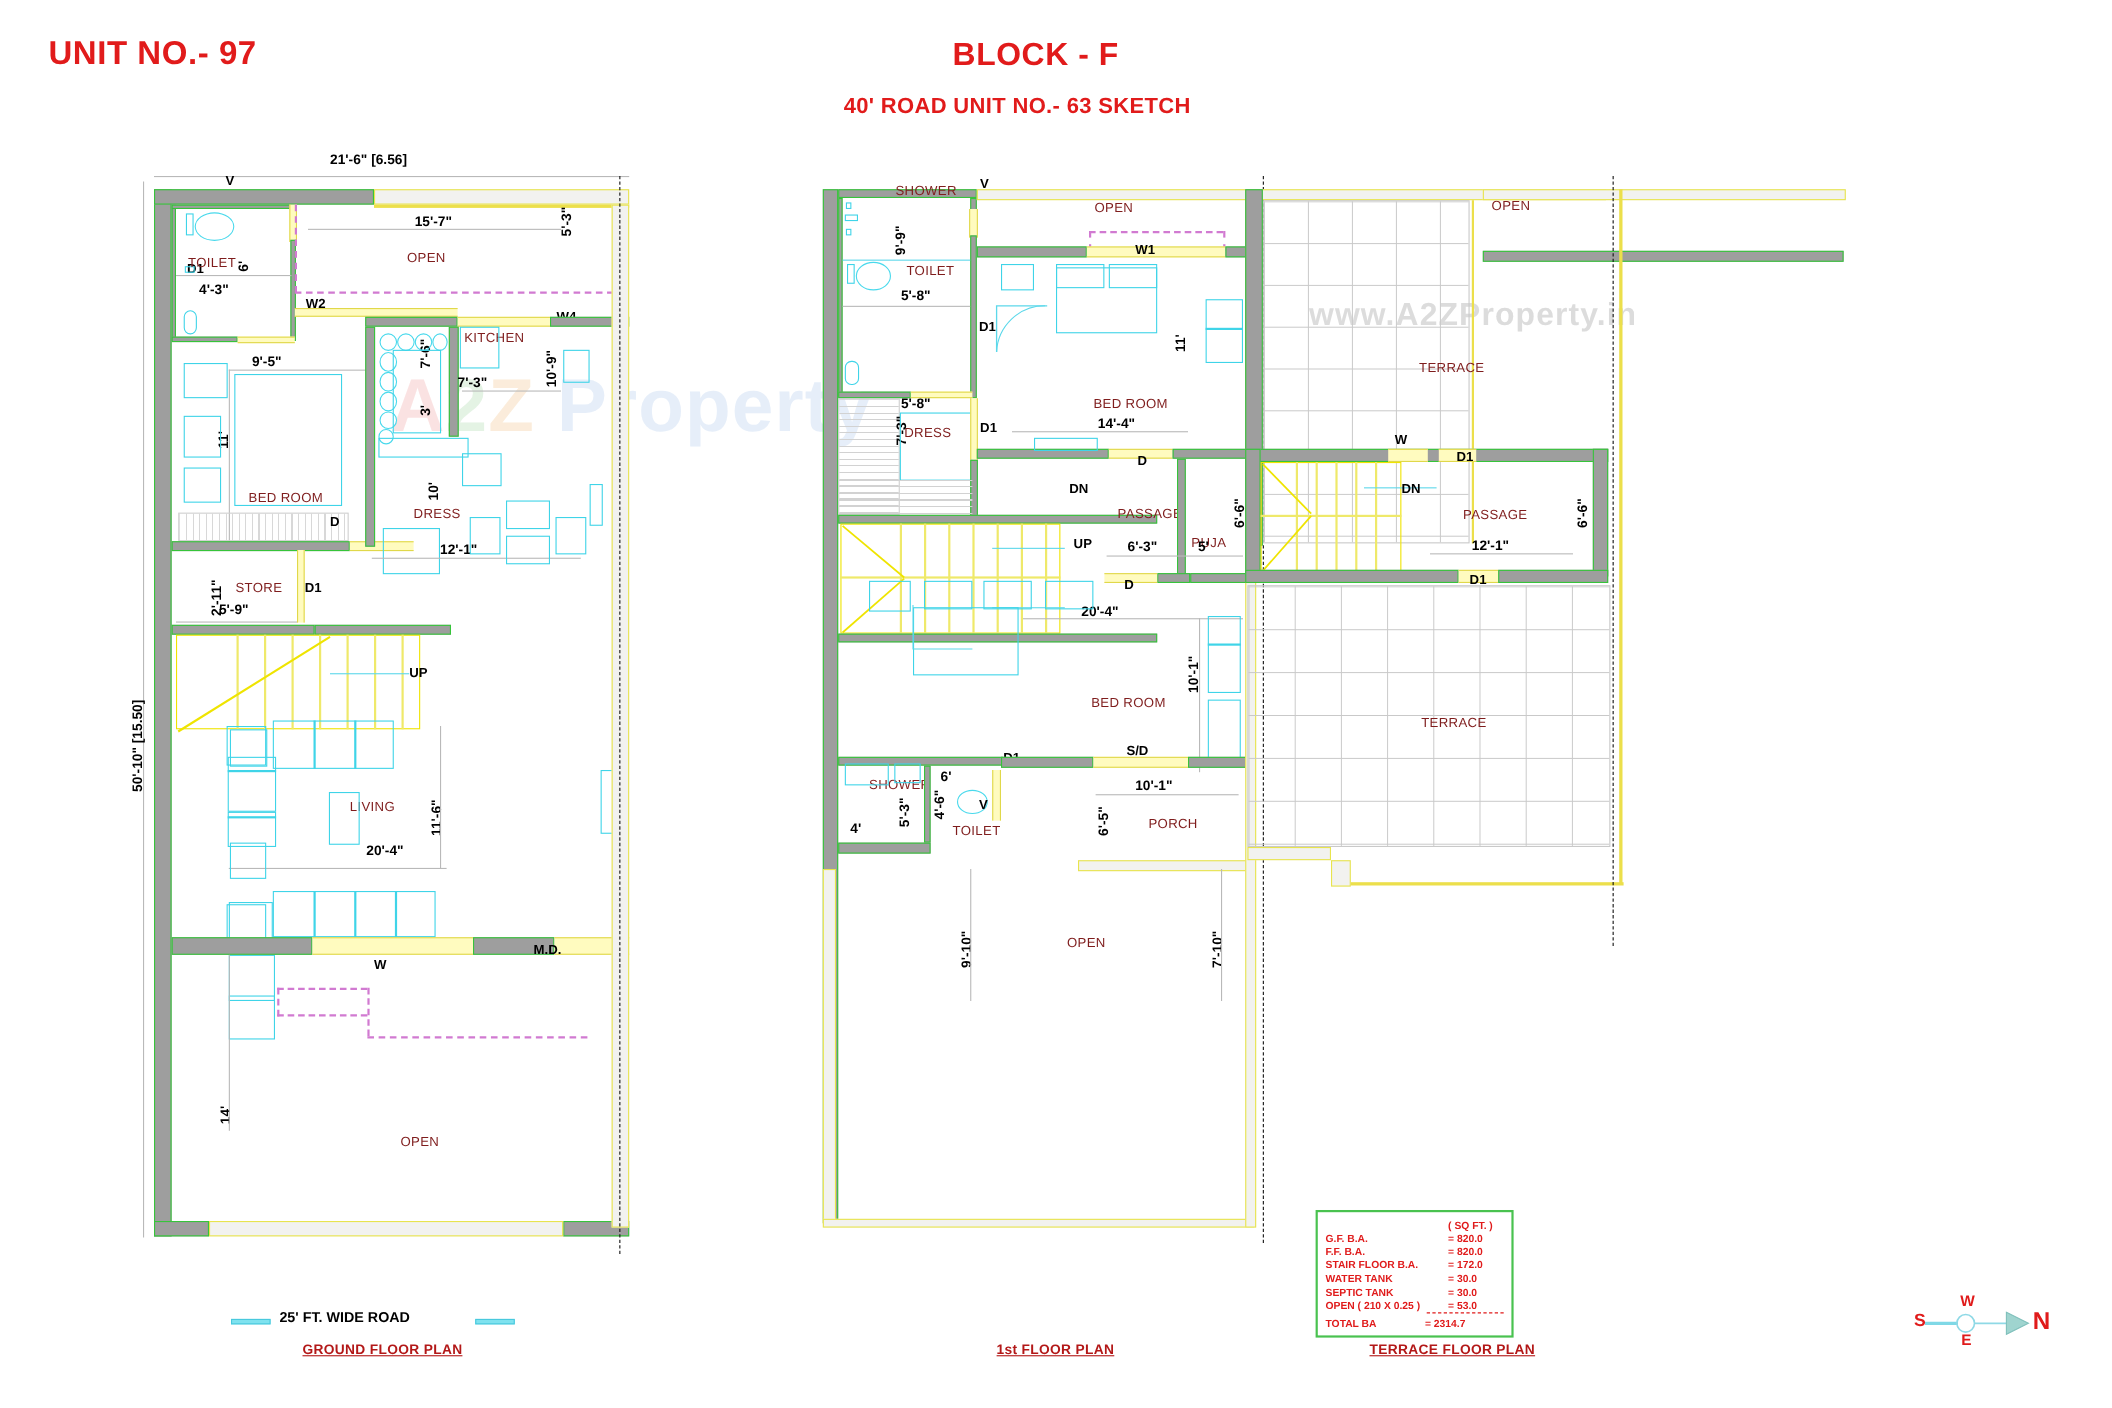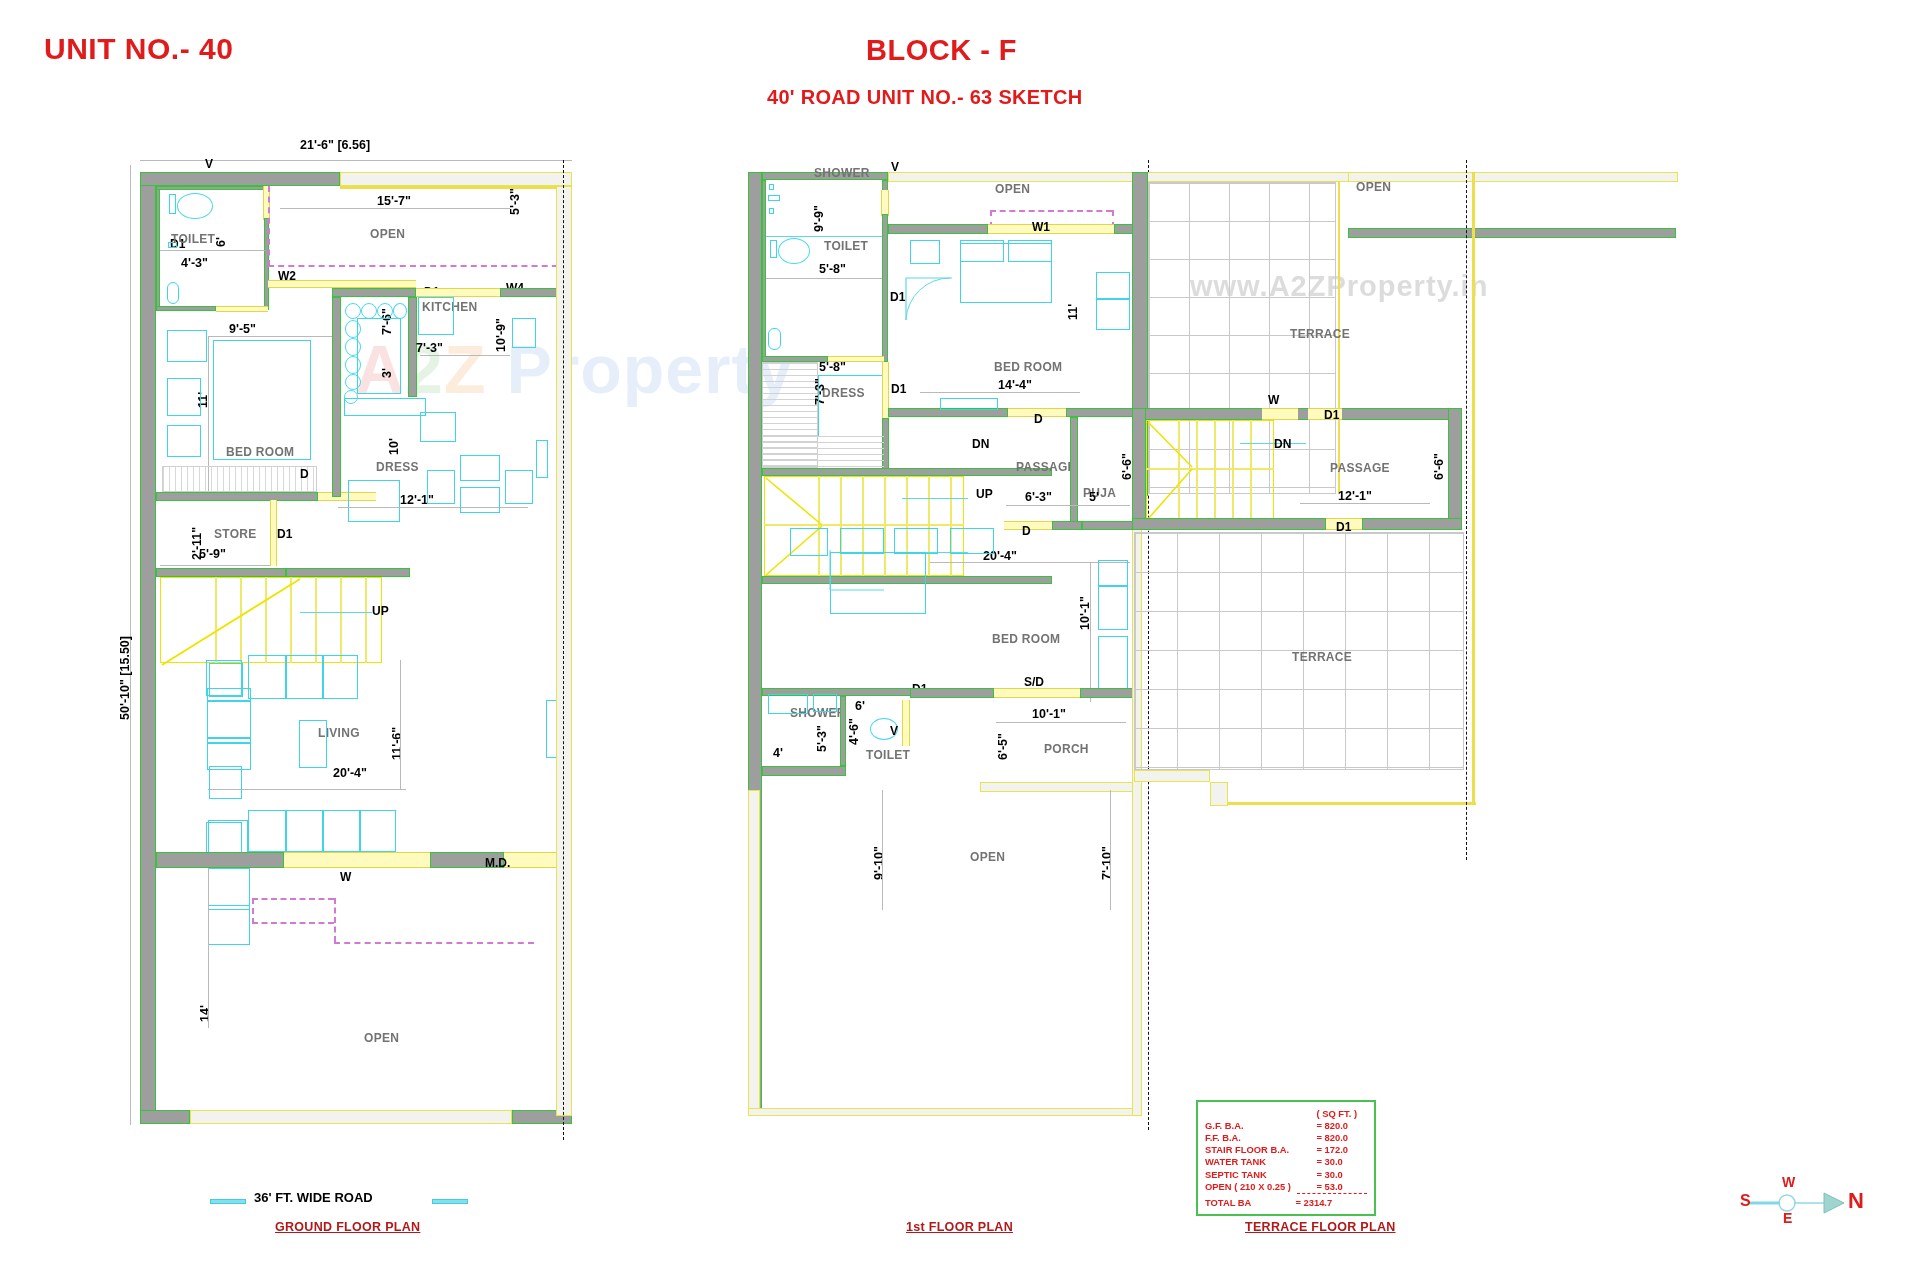--- a/index.html
+++ b/index.html
@@ -14,21 +14,21 @@
   .plan{position:absolute;}
   .wall{position:absolute;background:#9e9e9e;border:1px solid #36c43a;box-sizing:border-box;}
   .wall.thin{border-width:1px;}
   .open-wall{position:absolute;background:#f2f2ef;border:1px solid #e8e44d;box-sizing:border-box;}
   .door{position:absolute;background:#fffbbf;border-top:1px solid #e0d84a;border-bottom:1px solid #e0d84a;box-sizing:border-box;}
   .doorv{position:absolute;background:#fffbbf;border-left:1px solid #e0d84a;border-right:1px solid #e0d84a;box-sizing:border-box;}
   .furn{position:absolute;border:1px solid #3fd4e8;box-sizing:border-box;background:transparent;}
   .oval{position:absolute;border:1px solid #49d9ec;border-radius:50%;}
   .dimline{position:absolute;background:#b9b9b9;}
   .dimlineV{position:absolute;background:#b9b9b9;width:1px;}
-  .rlbl{position:absolute;white-space:nowrap;color:#737373;font-weight:bold;font-size:12px;letter-spacing:.3px;}
+  .rlbl{position:absolute;white-space:nowrap;color:#7f1d1d;font-weight:normal;font-size:12px;letter-spacing:.3px;}
   .dlbl{position:absolute;white-space:nowrap;color:#000;font-weight:bold;font-size:12.5px;}
   .dlblV{position:absolute;white-space:nowrap;color:#000;font-weight:bold;font-size:12.5px;
          transform:rotate(-90deg);transform-origin:0 0;}
   .codelbl{position:absolute;white-space:nowrap;color:#000;font-weight:bold;font-size:12px;}
   .stair-t{position:absolute;background:#efe96a;}
   .stair-box{position:absolute;border:1px solid #efe400;box-sizing:border-box;}
   .hatch{position:absolute;box-sizing:border-box;}
   .dashmag{position:absolute;border-top:2px dashed #d17ad1;}
   .dashmagV{position:absolute;border-left:2px dashed #d17ad1;}
   .centerline{position:absolute;border-left:1px dashed #111;}
@@ -55,21 +55,21 @@
   
   #compass{position:absolute;left:1740px;top:1178px;width:130px;height:50px;}
   .cmp-t{position:absolute;color:#e01b1b;font-weight:bold;}
   
   #road-legend{position:absolute;left:210px;top:1190px;}
   .legend-bar{position:absolute;top:9px;height:3px;background:#7fe2ef;border:1px solid #49c9dd;}
 </style>
 </head>
 <body>
 
-<div class="abs" id="title-unit">UNIT NO.- 40</div>
+<div class="abs" id="title-unit">UNIT NO.- 97</div>
 <div class="abs" id="title-block">BLOCK - F</div>
 <div class="abs" id="title-sub">40' ROAD UNIT NO.- 63 SKETCH</div>
 
 <div class="abs" id="wm1">
   <span class="a">A</span><span class="two">2</span><span class="z">Z</span><span class="p"> Property</span>
 </div>
 <div class="abs" id="wm2">www.A2ZProperty.in</div>
 
 <div class="plan" id="plan-ground" style="left:0;top:0;width:600px;height:1280px;">
 
@@ -248,21 +248,21 @@
   <div class="open-wall" style="left:190px;top:1110px;width:322px;height:14px;"></div>
   <div class="open-wall" style="left:556px;top:186px;width:16px;height:930px;"></div>
 
   <div class="centerline" style="left:563px;top:160px;height:980px;"></div>
 
   <div class="plabel" style="left:275px;top:1220px;">GROUND FLOOR PLAN</div>
 </div>
 
 <div id="road-legend">
   <div class="legend-bar" style="left:0;width:34px;"></div>
-  <div class="dlbl" style="left:44px;top:0;font-size:13px;">36' FT. WIDE ROAD</div>
+  <div class="dlbl" style="left:44px;top:0;font-size:13px;">25' FT. WIDE ROAD</div>
   <div class="legend-bar" style="left:222px;width:34px;"></div>
 </div>
 
 <div class="plan" id="plan-first" style="left:600px;top:0;width:580px;height:1280px;">
 
   <div class="wall" style="left:148px;top:172px;width:14px;height:940px;"></div>
   <div class="open-wall" style="left:148px;top:172px;width:14px;height:940px;opacity:0;"></div>
 
   <div class="wall" style="left:162px;top:172px;width:126px;height:8px;"></div>
   <div class="wall thin" style="left:162px;top:180px;width:4px;height:180px;"></div>

